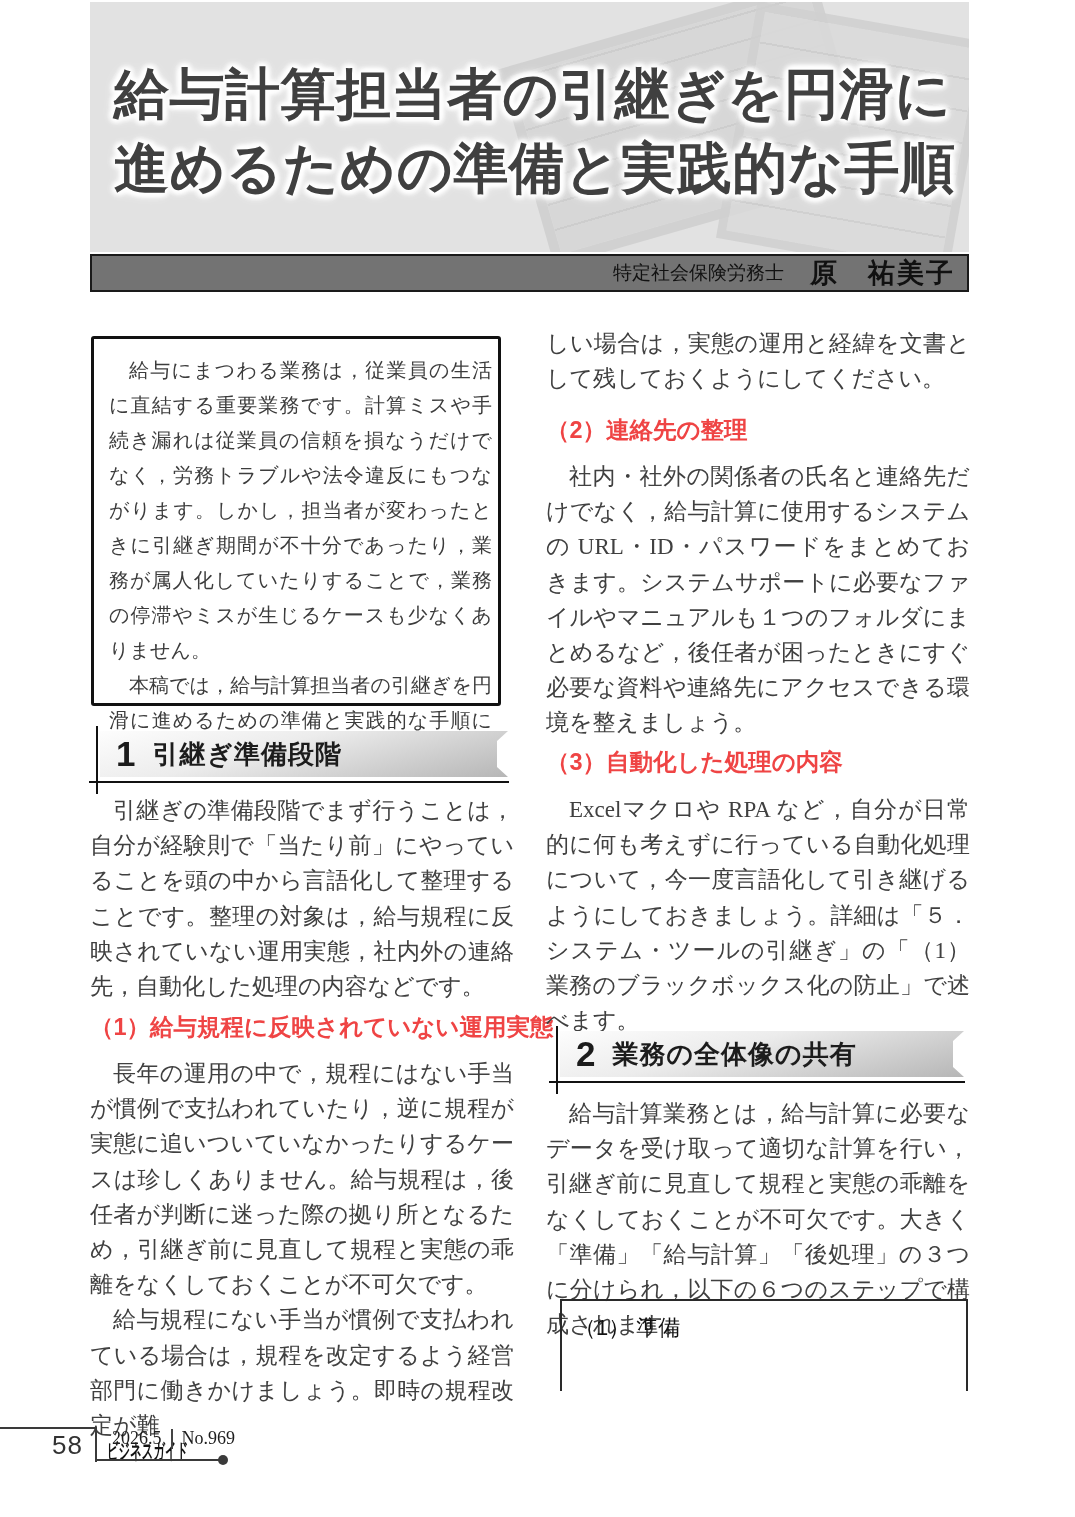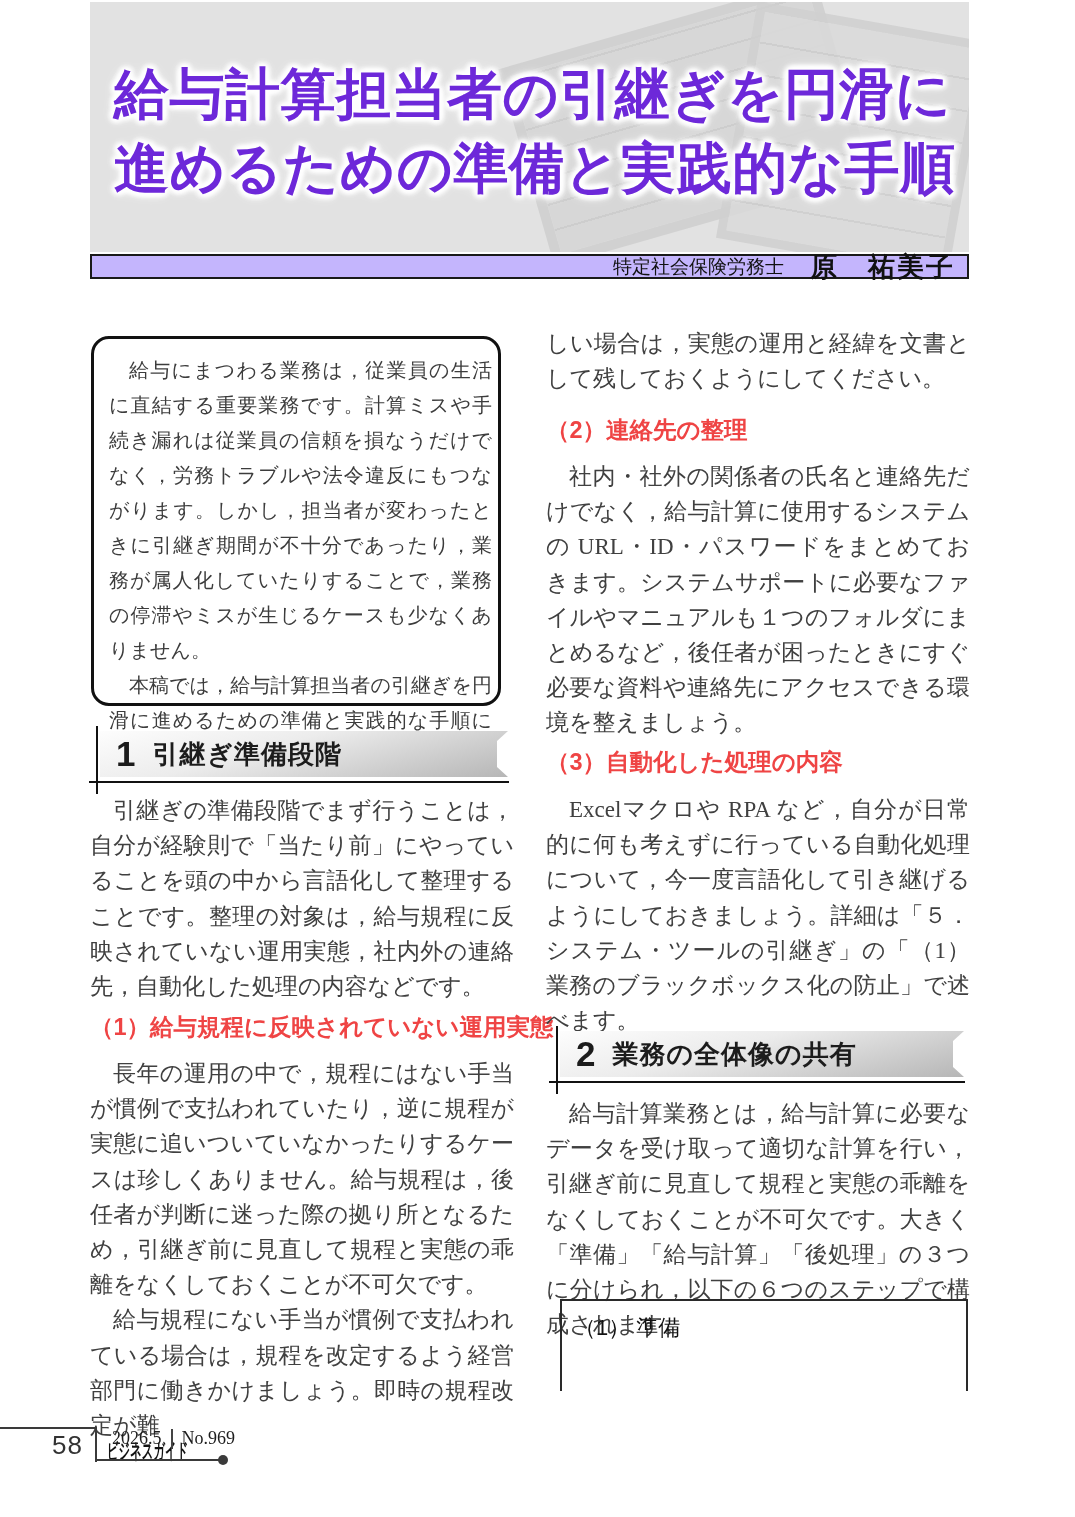--- a/index.html
+++ b/index.html
@@ -23,41 +23,41 @@
     border:10px solid #cccccc; opacity:.75;
   }
   .doc-right {
     left:645px; top:18px; width:235px; height:240px;
     transform:rotate(10deg);
     background:repeating-linear-gradient(0deg,#dadada 0 30px,#cdcdcd 30px 32px);
     border:9px solid #d0d0d0; opacity:.85;
   }
   .main-title {
     position:absolute; left:24px; top:55px; z-index:2;
-    font-size:55px; line-height:74px; font-weight:900; color:#6d28d9;
+    font-size:55px; line-height:74px; font-weight:900; color:#404040;
     letter-spacing:0.5px; white-space:nowrap;
     text-shadow:
       0 0 5px #fff, 0 0 9px #fff, 0 0 14px #fff,
       2px 2px 5px #fff, -2px -2px 5px #fff,
       2px -2px 5px #fff, -2px 2px 5px #fff,
       3px 0 6px #fff, -3px 0 6px #fff, 0 3px 6px #fff, 0 -3px 6px #fff;
   }
   
   .author-bar {
-    position:absolute; left:90px; top:254px; width:879px; height:25px;
-    box-sizing:border-box; background:#c4b5fd; border:2px solid #1a1a1a;
+    position:absolute; left:90px; top:254px; width:879px; height:38px;
+    box-sizing:border-box; background:#737373; border:2px solid #1a1a1a;
     display:flex; align-items:center; justify-content:flex-end;
     padding-right:12px; z-index:2;
   }
   .author-role { font-size:19px; color:#111; margin-right:26px; }
   .author-name { font-size:27px; font-weight:bold; color:#111; letter-spacing:2px; }
   
   .intro-box {
     position:absolute; left:91px; top:336px; width:410px; height:370px;
-    box-sizing:border-box; border:3px solid #111; border-radius:18px;
+    box-sizing:border-box; border:3px solid #111; border-radius:3px;
     padding:14px 6px 0 15px;
     font-size:20px; line-height:35px; color:#3c3c3c;
     text-align:justify;
   }
   .intro-box p { margin:0; text-indent:1em; }
   
   .sec-head { position:absolute; height:62px; }
   .sec-head .vline {
     position:absolute; left:6px; top:-5px; width:2px; height:68px; background:#111;
   }

